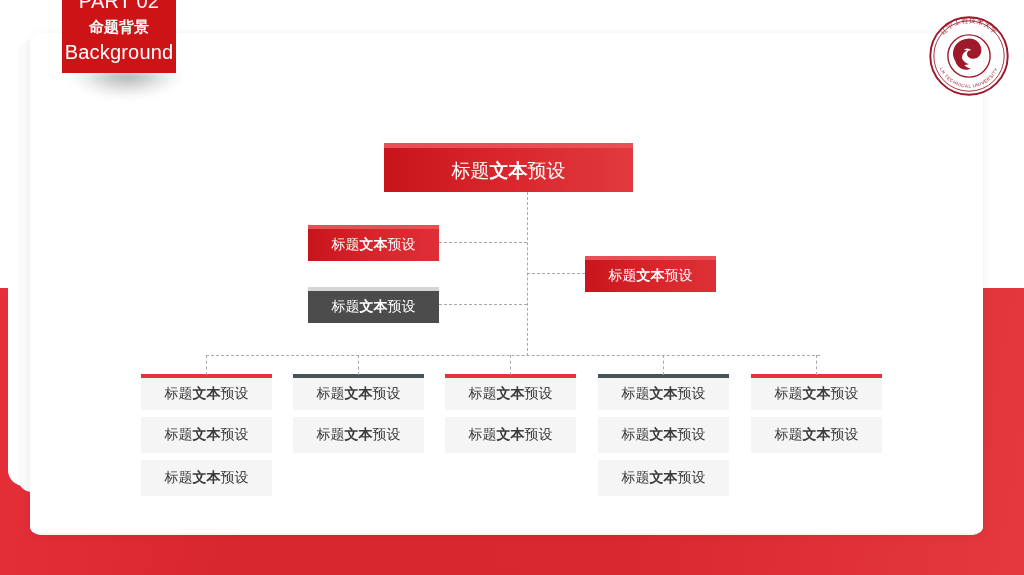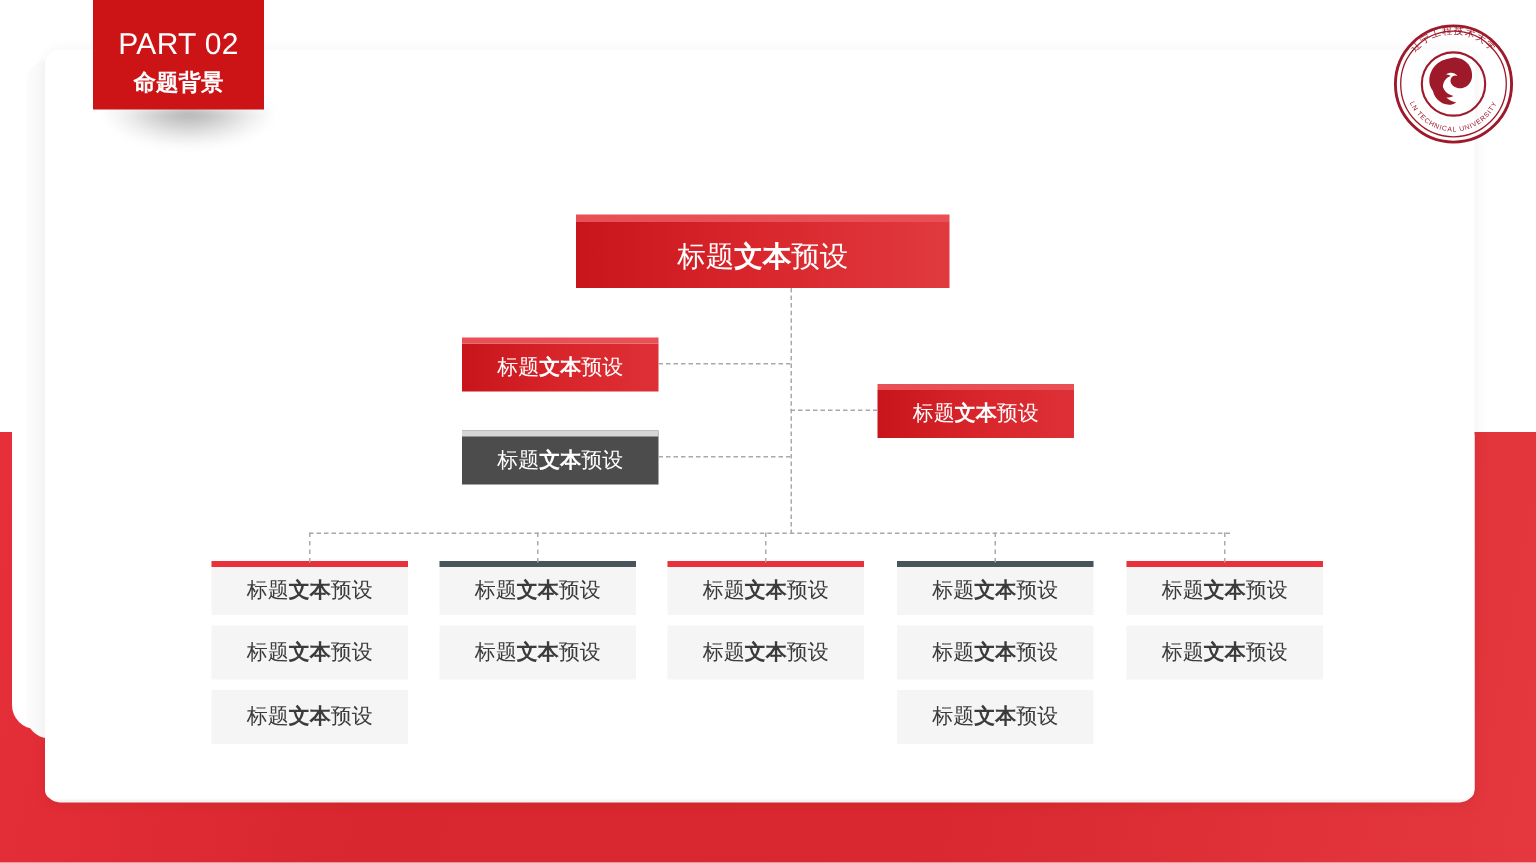--- a/index.html
+++ b/index.html
@@ -225,20 +225,21 @@
             <span class="t"><span>标题</span><b>文本</b><span>预设</span></span>
           </div>
         </div>
       </div>
   </div>
 
   <div class="part-shadow"></div>
   <div class="part-label">
     <div class="pl-row">PART 02</div>
     <div class="pl-cn">命题背景</div>
+    <div class="pl-row">Background</div>
   </div>
 
   <div class="logo">
     <svg viewBox="0 0 100 100" width="88" height="88" aria-hidden="true">
       <defs>
         <path id="arcTop" d="M 50,50 m -38,0 a 38,38 0 0 1 76,0" fill="none"></path>
         <path id="arcBot" d="M 50,50 m -36,0 a 36,36 0 0 0 72,0" fill="none"></path>
       </defs>
       <circle cx="50" cy="50" r="44" fill="none" stroke="#9e1a2b" stroke-width="2.2"></circle>
       <circle cx="50" cy="50" r="40" fill="none" stroke="#9e1a2b" stroke-width="1"></circle>

